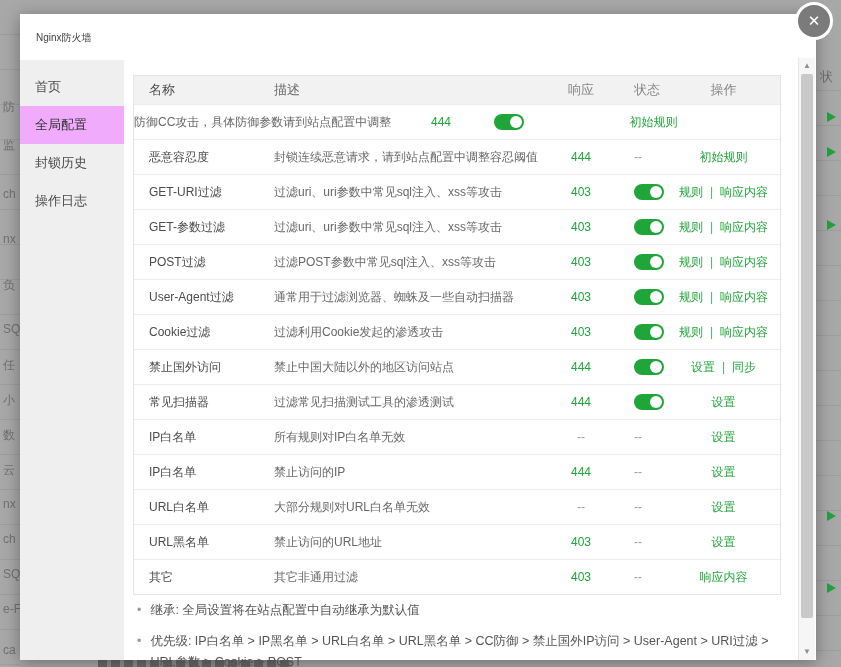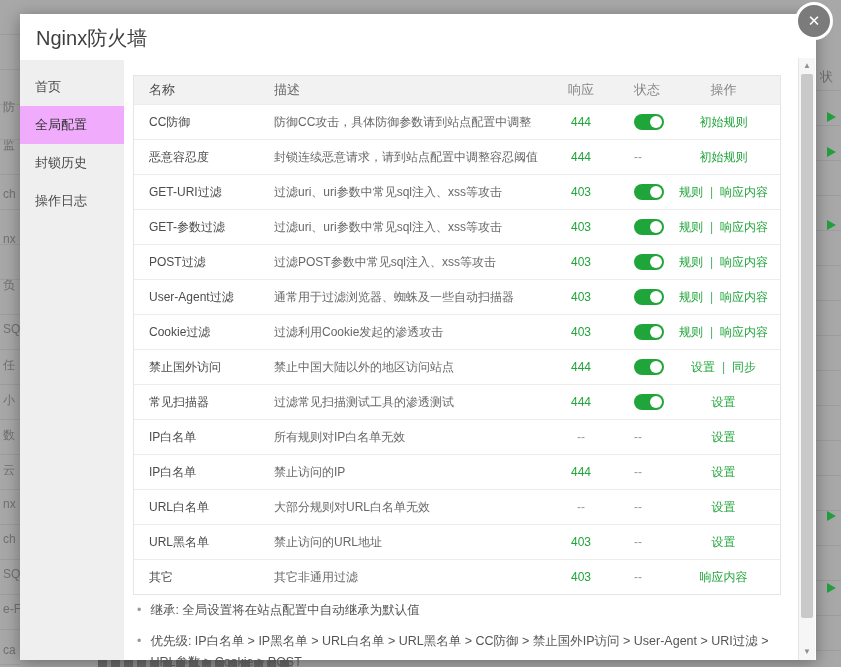--- a/index.html
+++ b/index.html
@@ -17,21 +17,21 @@
     background:repeating-linear-gradient(to bottom,transparent 0 34px,#9d9d9d 34px 35px);}
   .bg-col-header{position:absolute;right:8px;color:#6d6d6d;font-size:13px;}
   .bg-play{position:absolute;left:11px;width:0;height:0;
     border-left:9px solid #23a03e;border-top:5px solid transparent;border-bottom:5px solid transparent;}
   .bg-smudge{position:absolute;left:98px;top:655px;width:195px;height:12px;z-index:5;
     background:repeating-linear-gradient(90deg,#5b5b5b 0 9px,#8a8a8a 9px 13px);opacity:.8;}
   
   .modal{position:absolute;left:20px;top:14px;width:796px;height:646px;background:#fff;
     box-shadow:0 3px 16px rgba(0,0,0,.35);z-index:10;}
   .modal-title{position:absolute;left:16px;top:0;height:46px;line-height:48px;
-    font-size:20px;color:#3f3f3f;}
+    font-size:10px;color:#3f3f3f;}
   
   .close-btn{position:absolute;left:795px;top:2px;width:32px;height:32px;border-radius:50%;
     background:#7b7b7b;border:3px solid #fff;z-index:20;cursor:pointer;
     color:#fff;font-size:15px;line-height:32px;text-align:center;font-weight:bold;}
   
   .sidebar{position:absolute;left:0;top:46px;bottom:0;width:104px;background:#efefef;padding-top:8px;box-sizing:border-box;}
   .side-item{height:38px;line-height:38px;padding-left:15px;font-size:13px;color:#4a4a4a;cursor:pointer;}
   .side-item.active{background:#f0abfc;color:#333;}
   
   .ftable{position:absolute;left:113px;top:61px;width:648px;border:1px solid #e5e5e5;box-sizing:border-box;font-size:12px;}
@@ -124,21 +124,20 @@
     <div class="thead">
       <div class="c-name">名称</div>
       <div class="c-desc">描述</div>
       <div class="c-resp" style="color:#868686">响应</div>
       <div class="c-status" style="color:#868686">状态</div>
       <div class="c-act" style="color:#868686">操作</div>
     </div>
     <div>
 
         <div class="trow">
-          <div class="c-name">CC防御</div>
           <div class="c-desc">防御CC攻击，具体防御参数请到站点配置中调整</div>
           <div class="c-resp">444</div>
           <div class="c-status"><span class="toggle"><span class="knob"></span></span></div>
           <div class="c-act"><span class="action-link">初始规则</span></div>
         </div>
 
         <div class="trow">
           <div class="c-name">恶意容忍度</div>
           <div class="c-desc">封锁连续恶意请求，请到站点配置中调整容忍阈值</div>
           <div class="c-resp">444</div>

